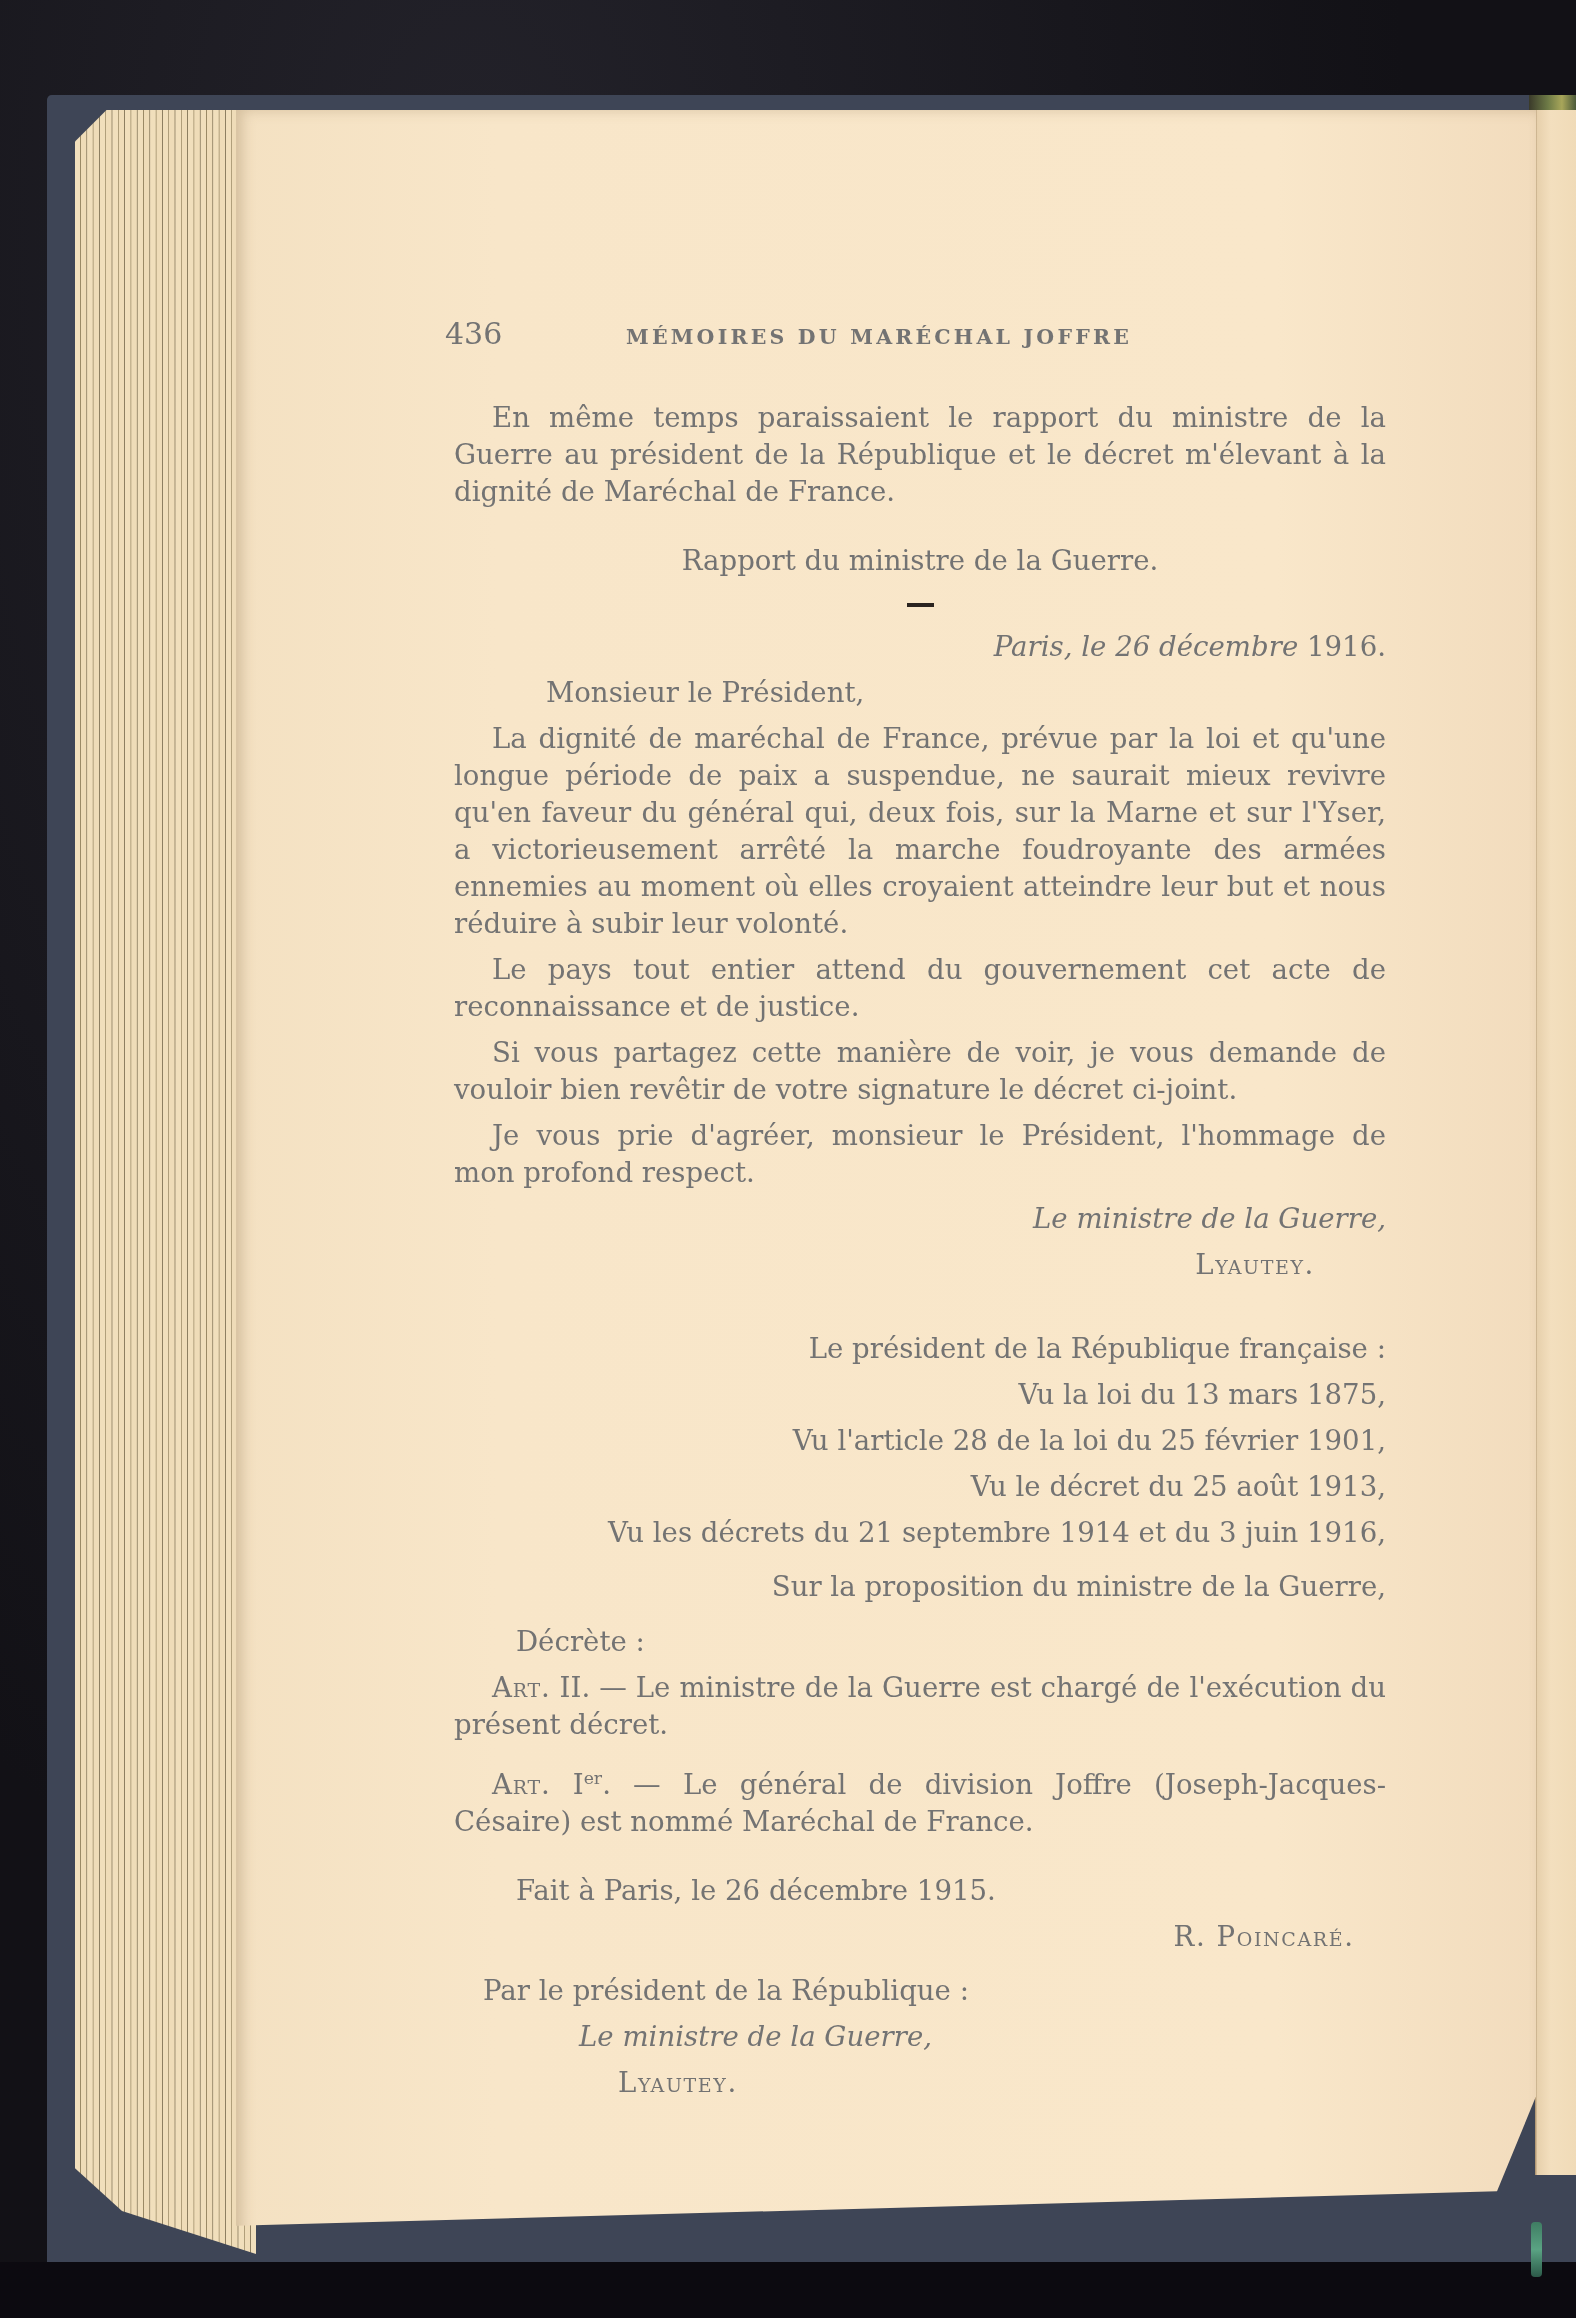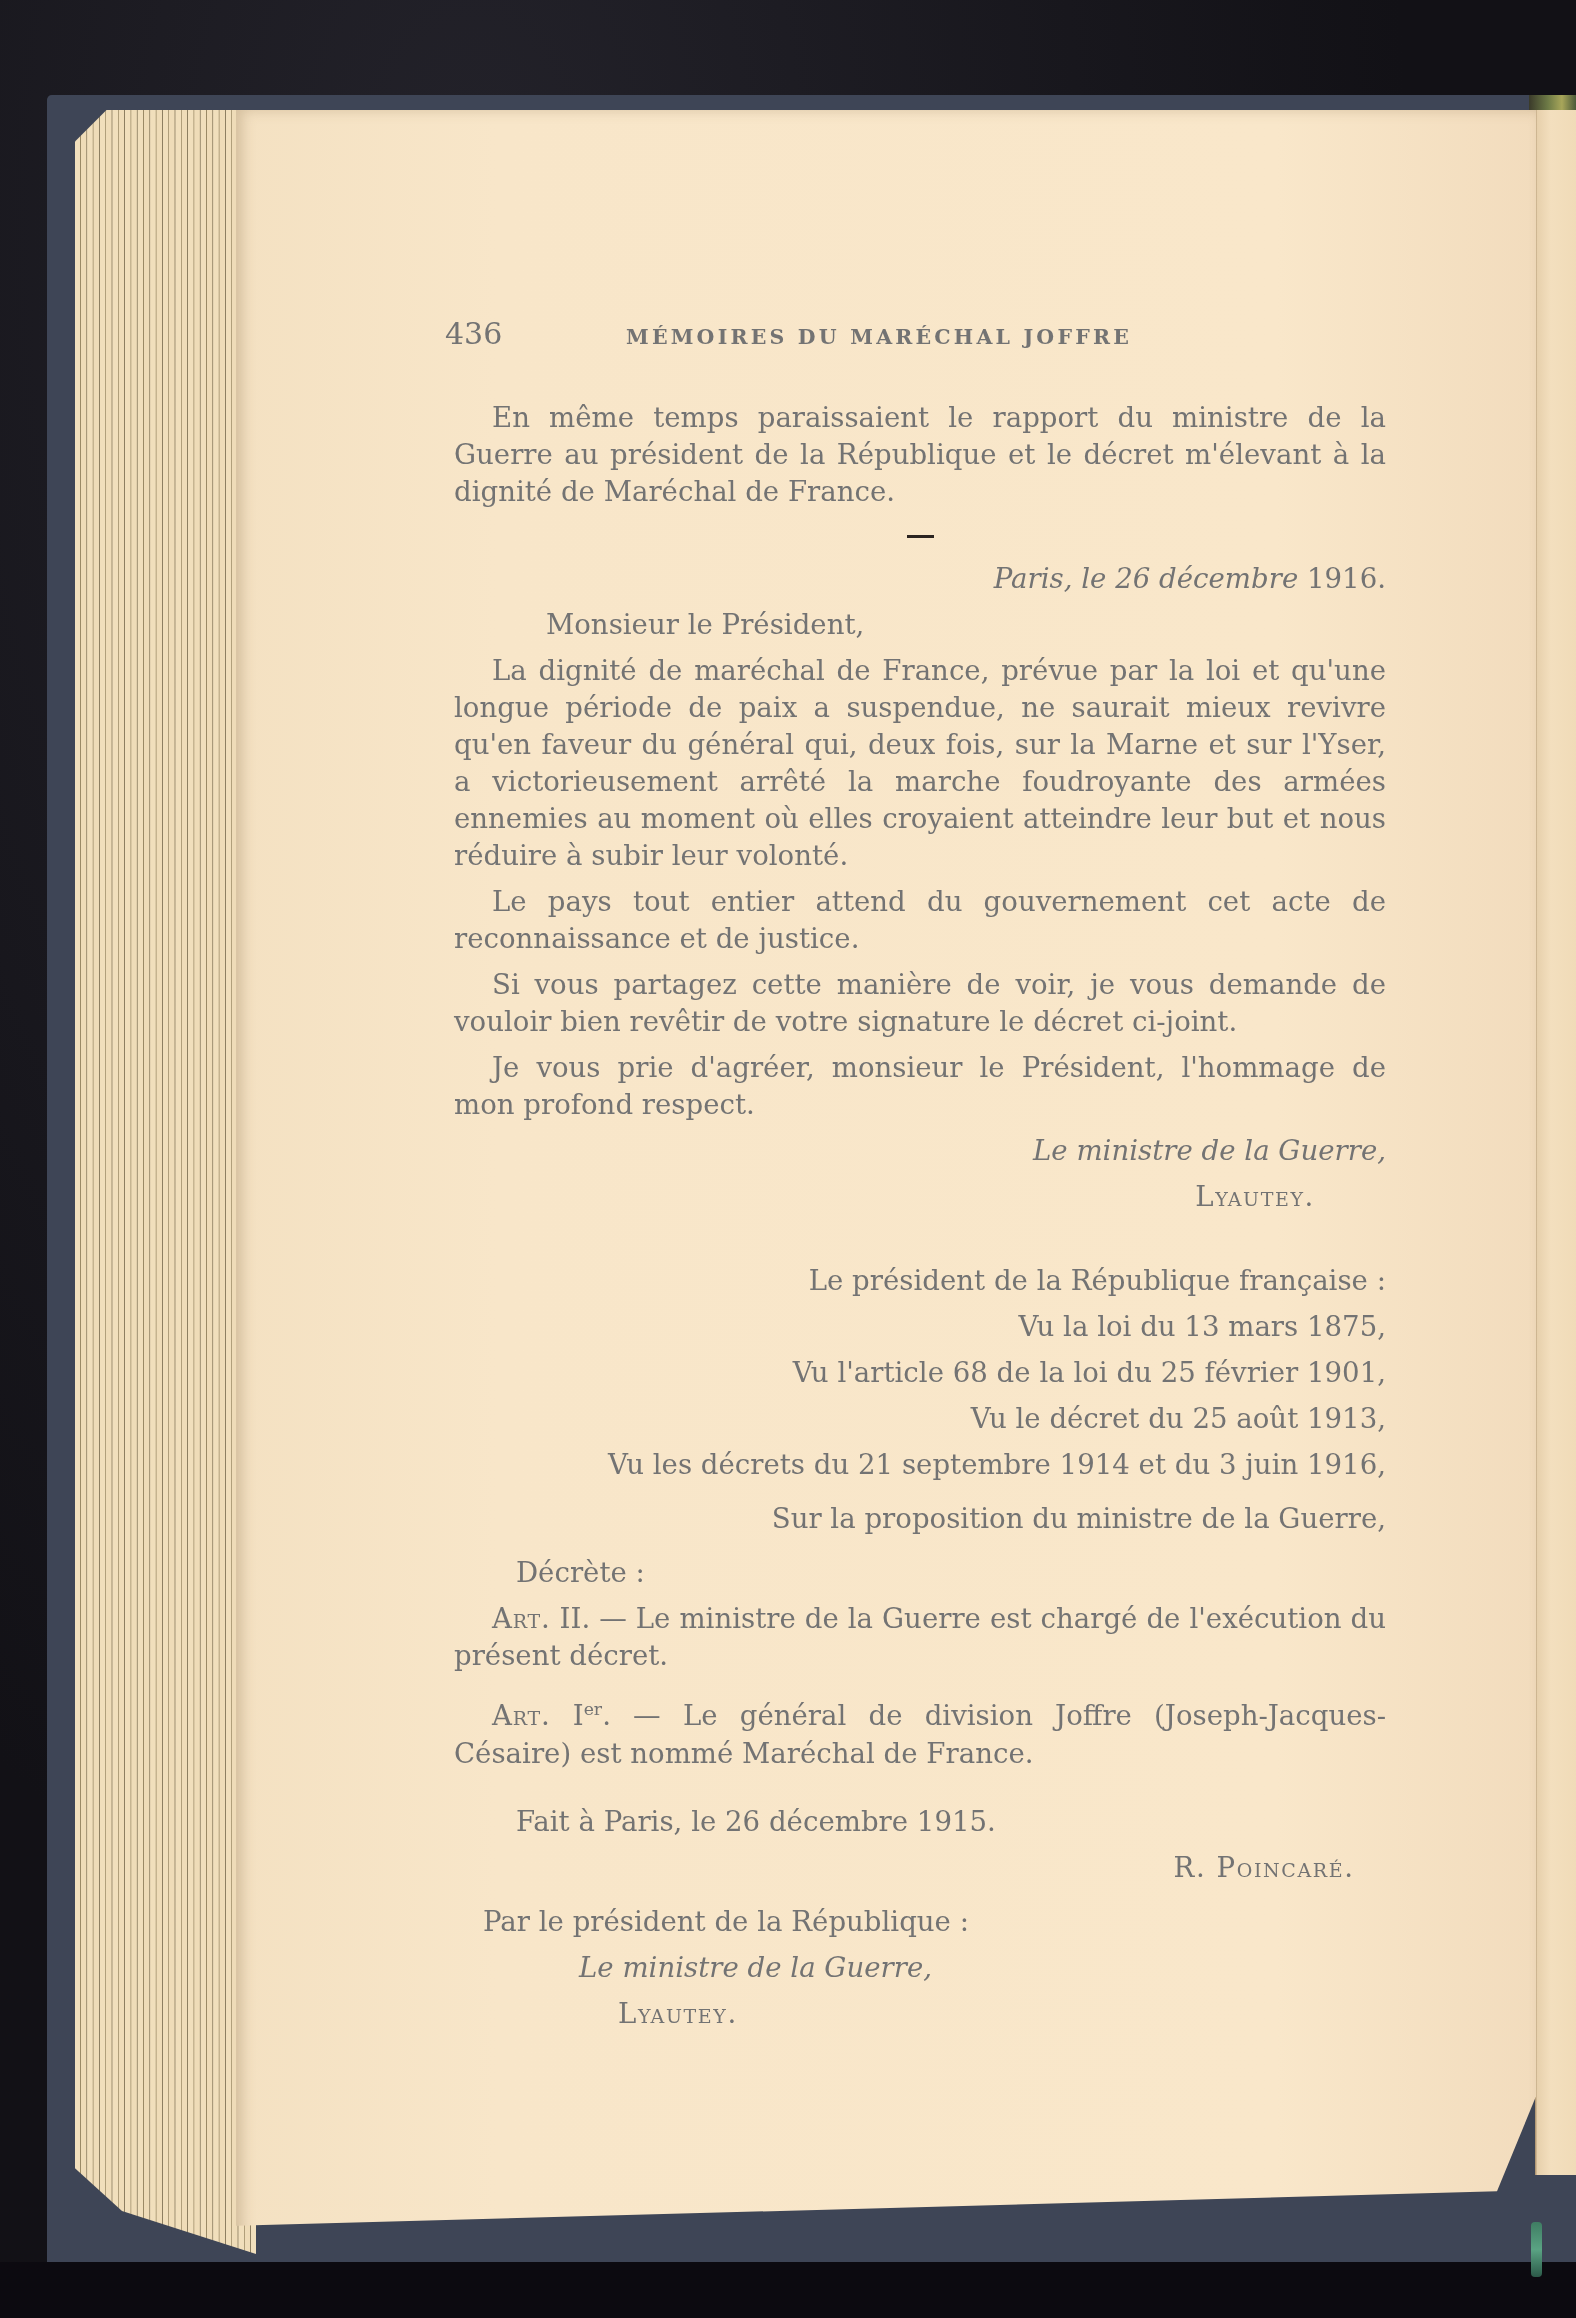--- a/index.html
+++ b/index.html
@@ -96,40 +96,41 @@
 
 <div class="text-block">
 
   <div class="running-head">
     <span class="page-number">436</span>
     <span class="book-title">MÉMOIRES DU MARÉCHAL JOFFRE</span>
   </div>
 
   <p class="indent">En même temps paraissaient le rapport du ministre de la Guerre au président de la République et le décret m'élevant à la dignité de Maréchal de France.</p>
 
+  <p class="center gap-md">Rapport du ministre de la Guerre.</p>
   <div class="dash-sep"><span></span></div>
 
   <p class="right">
     <span class="italic">Paris, le 26 décembre</span>
     <span>1916.</span>
   </p>
 
   <p class="no-justify" style="margin-left:101px;">Monsieur le Président,</p>
 
   <p class="indent">La dignité de maréchal de France, prévue par la loi et qu'une longue période de paix a suspendue, ne saurait mieux revivre qu'en faveur du général qui, deux fois, sur la Marne et sur l'Yser, a victorieusement arrêté la marche foudroyante des armées ennemies au moment où elles croyaient atteindre leur but et nous réduire à subir leur volonté.</p>
   <p class="indent">Le pays tout entier attend du gouvernement cet acte de reconnaissance et de justice.</p>
   <p class="indent">Si vous partagez cette manière de voir, je vous demande de vouloir bien revêtir de votre signature le décret ci-joint.</p>
   <p class="indent">Je vous prie d'agréer, monsieur le Président, l'hommage de mon profond respect.</p>
 
   <p class="right italic">Le ministre de la Guerre,</p>
   <p class="right smallcaps" style="padding-right:71px;">Lyautey.</p>
 
   <p class="decret-indent gap-lg">Le président de la République française :</p>
   <p class="decret-indent">Vu la loi du 13 mars 1875,</p>
-  <p class="decret-indent">Vu l'article 68 de la loi du 25 février 1901,</p>
+  <p class="decret-indent">Vu l'article 28 de la loi du 25 février 1901,</p>
   <p class="decret-indent">Vu le décret du 25 août 1913,</p>
   <p class="decret-indent">Vu les décrets du 21 septembre 1914 et du 3 juin 1916,</p>
   <p class="decret-indent gap-sm">Sur la proposition du ministre de la Guerre,</p>
   <p class="decrete gap-sm">Décrète :</p>
 
   <p class="indent">
     <span class="art-label">Art.</span>
     <span>II</span><span>. — Le ministre de la Guerre est chargé de l'exécution du présent décret.</span>
   </p>
   <p class="indent gap-sm">

